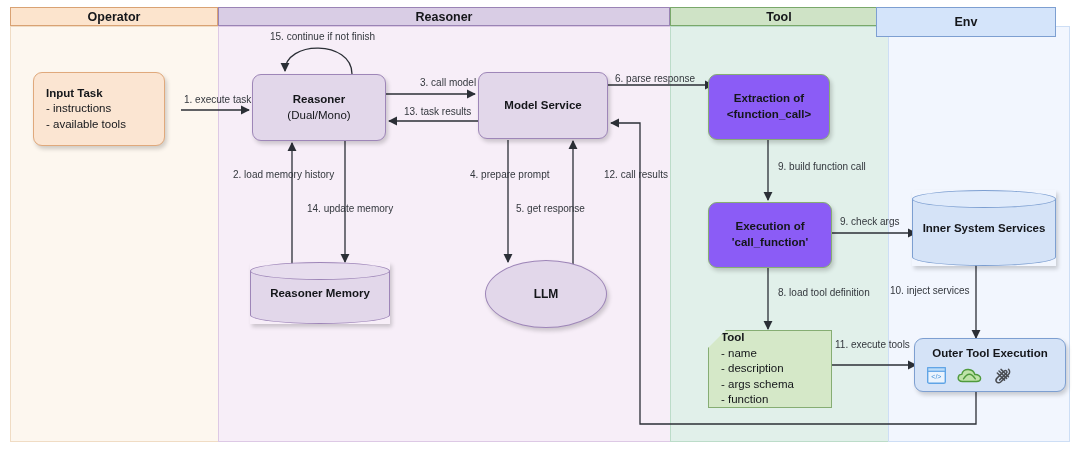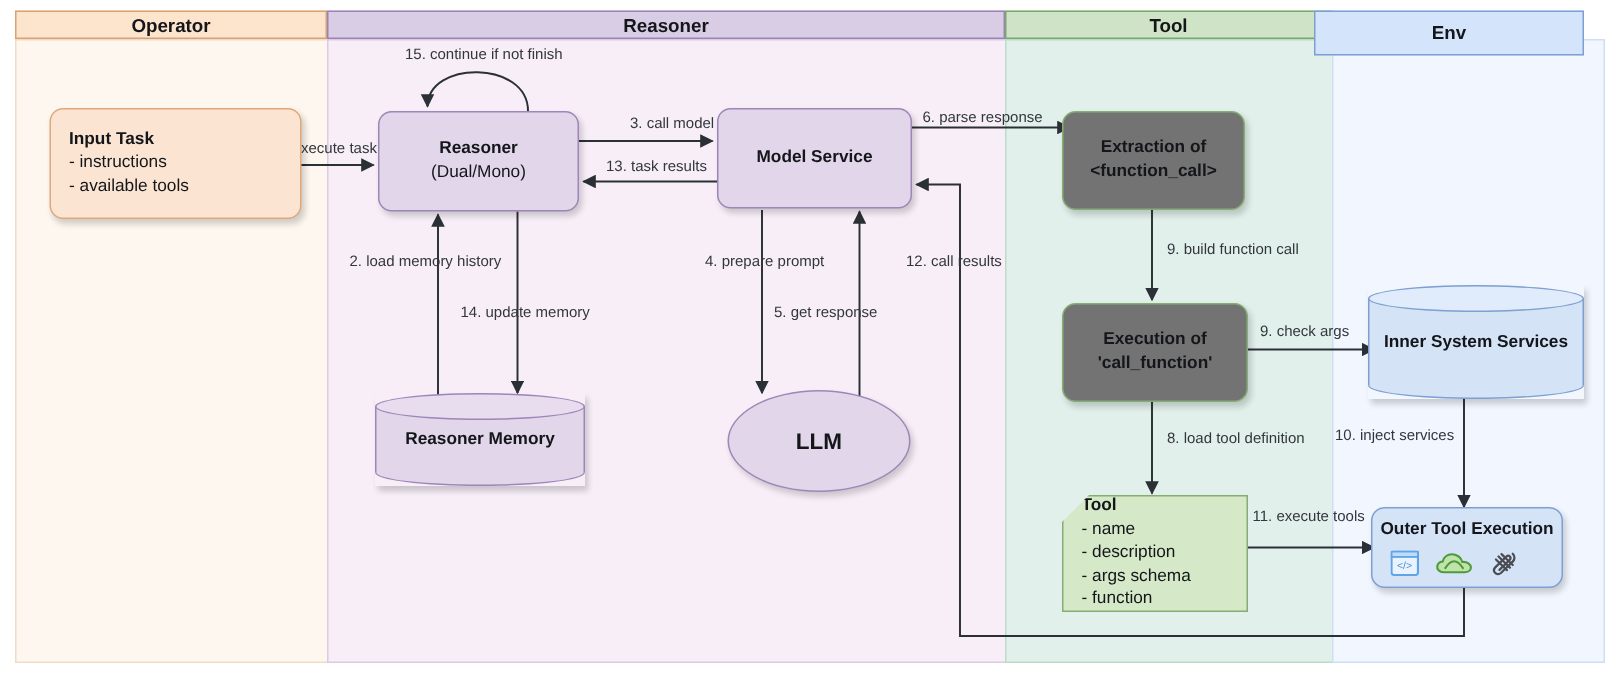--- a/index.html
+++ b/index.html
@@ -24,21 +24,21 @@
   
   .node{position:absolute;box-sizing:border-box;display:flex;flex-direction:column;
         align-items:center;justify-content:center;text-align:center;
         font-size:11.5px;color:#14161a;line-height:1.35;
         box-shadow:2px 3px 4px rgba(0,0,0,.18);}
   .node .t1{font-weight:bold;}
   .node .t2{font-weight:bold;}
   .rounded{border-radius:9px;}
   .orange{background:#fbe5d2;border:1px solid #e0a97c;}
   .purple{background:#e2d7ea;border:1px solid #9e86b8;}
-  .green {background:#737373;border:1px solid #86ad73;}
+  .green {background:#8b5cf6;border:1px solid #86ad73;}
   .blue  {background:#d5e3f7;border:1px solid #7d9fd1;}
 
   .node.left-al{align-items:flex-start;text-align:left;padding-left:12px;}
 
   
   .notecut{background:#d5e8c8;border:1px solid #86ad73;
            clip-path:polygon(18px 0,100% 0,100% 100%,0 100%,0 18px);
            border-radius:0;}
 
   
@@ -52,21 +52,21 @@
   .cyl.purple-c .bot{background:#e2d7ea;border:1px solid #9e86b8;box-sizing:border-box;}
   .cyl.blue-c .body{background:#d5e3f7;border-left:1px solid #7d9fd1;border-right:1px solid #7d9fd1;}
   .cyl.blue-c .top{background:#e0ebfb;border:1px solid #7d9fd1;box-sizing:border-box;}
   .cyl.blue-c .bot{background:#d5e3f7;border:1px solid #7d9fd1;box-sizing:border-box;}
   .cyl .cap{position:absolute;left:0;right:0;top:0;bottom:0;display:flex;align-items:center;
             justify-content:center;font-weight:bold;font-size:11.5px;color:#14161a;}
 
   
   .ellipse{position:absolute;border-radius:50%;background:#e2d7ea;border:1px solid #9e86b8;
            display:flex;align-items:center;justify-content:center;font-weight:bold;
-           font-size:15px;color:#14161a;box-shadow:2px 3px 4px rgba(0,0,0,.18);}
+           font-size:12px;color:#14161a;box-shadow:2px 3px 4px rgba(0,0,0,.18);}
 
   
   .elabel{position:absolute;font-size:10px;color:#33373d;white-space:nowrap;}
 
   svg.wires{position:absolute;left:0;top:0;width:1080px;height:452px;pointer-events:none;}
 
   
   .iconrow{position:absolute;display:flex;gap:11px;align-items:center;}
 </style>
 </head>
@@ -143,21 +143,21 @@
   <div class="elabel" style="left:470px;top:169px;">4. prepare prompt</div>
   <div class="elabel" style="left:516px;top:203px;">5. get response</div>
   <div class="elabel" style="left:615px;top:73px;">6. parse response</div>
   <div class="elabel" style="left:778px;top:161px;">9. build function call</div>
   <div class="elabel" style="left:778px;top:287px;">8. load tool definition</div>
   <div class="elabel" style="left:840px;top:216px;">9. check args</div>
   <div class="elabel" style="left:890px;top:285px;">10. inject services</div>
   <div class="elabel" style="left:835px;top:339px;">11. execute tools</div>
   <div class="elabel" style="left:604px;top:169px;">12. call results</div>
 
-  <div class="node rounded orange left-al" style="left:33px;top:72px;width:168px;height:74px;">
+  <div class="node rounded orange left-al" style="left:33px;top:72px;width:132px;height:74px;">
     <div class="t1">Input Task</div>
     <div>- instructions</div>
     <div>- available tools</div>
   </div>
 
   <div class="node rounded purple" style="left:252px;top:74px;width:134px;height:67px;">
     <div class="t1">Reasoner</div>
     <div>(Dual/Mono)</div>
   </div>
 
@@ -194,21 +194,21 @@
     <div>- function</div>
   </div>
 
   <div class="cyl blue-c" style="left:912px;top:190px;width:144px;height:76px;">
     <div class="bot"></div>
     <div class="body"></div>
     <div class="top"></div>
     <div class="cap">Inner System Services</div>
   </div>
 
-  <div class="node rounded blue" style="left:914px;top:338px;width:128px;height:54px;justify-content:flex-start;padding-top:7px;">
+  <div class="node rounded blue" style="left:914px;top:338px;width:152px;height:54px;justify-content:flex-start;padding-top:7px;">
     <div class="t1">Outer Tool Execution</div>
   </div>
 
   <div class="iconrow" style="left:927px;top:366px;">
 
     <span>
       <svg width="19" height="17" viewBox="0 0 19 17">
         <rect x="0.7" y="0.7" width="17.6" height="15.6" rx="1.6" fill="#eaf3fd" stroke="#5fa4e6" stroke-width="1.4"></rect>
         <rect x="0.7" y="0.7" width="17.6" height="3.6" fill="#bcdcf8" stroke="#5fa4e6" stroke-width="1.2"></rect>
         <text x="9.4" y="12.4" font-size="7" font-family="'Liberation Sans',sans-serif" fill="#3f8fd8" text-anchor="middle">&lt;/&gt;</text>

